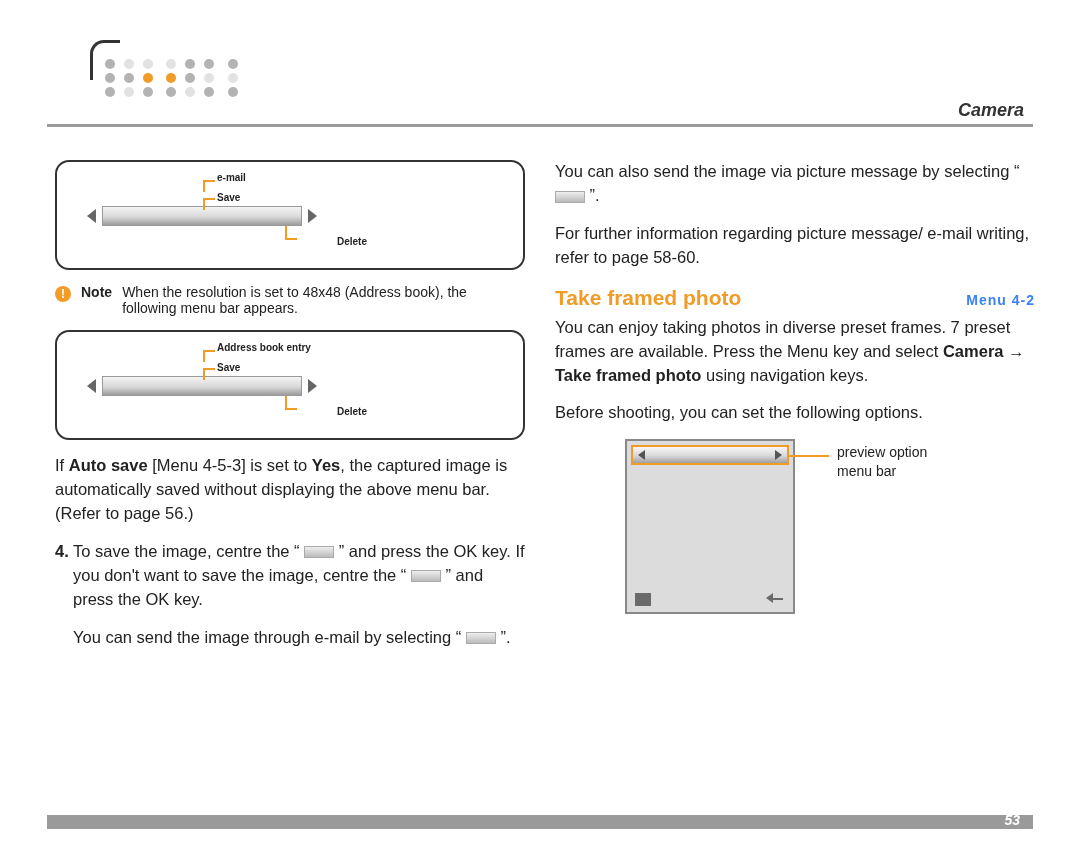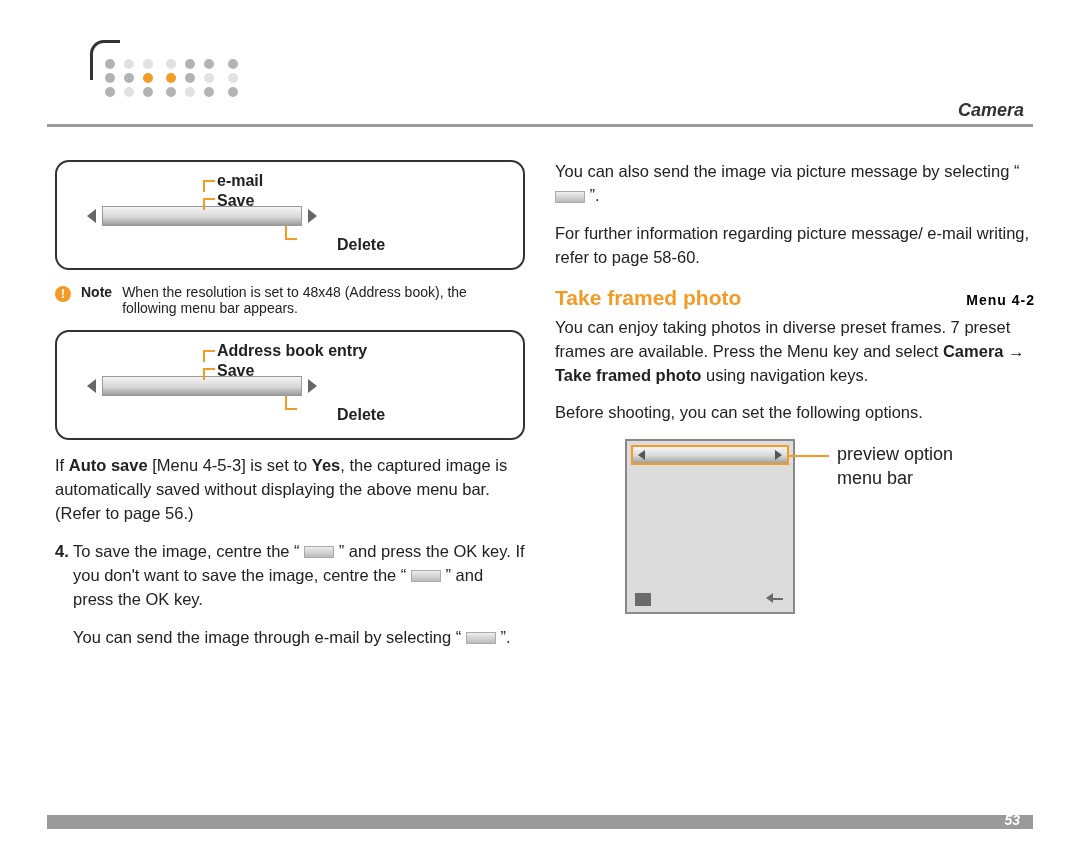--- a/index.html
+++ b/index.html
@@ -23,21 +23,21 @@
 
   .header-label { position:absolute; top:100px; right:56px; font-weight:bold; font-size:18px; font-style:italic; color:#333; }
 
   
   .col-left  { position:absolute; top:160px; left:55px;  width:470px; }
   .col-right { position:absolute; top:160px; left:555px; width:480px; }
   .para { font-size:16.5px; line-height:1.45; margin-bottom:14px; }
 
   
   .menubox { border:2px solid #333; border-radius:14px; padding:14px 18px 16px; margin-bottom:14px; position:relative; }
-  .mb-label { font-size:16px; font-weight:bold; }
+  .mb-label { font-size:10px; font-weight:bold; }
   .mb-label.top { position:absolute; top:10px; left:160px; }
   .mb-label.save { position:absolute; top:30px; left:160px; }
   .mb-label.del  { position:absolute; top:74px; left:240px;margin-left:40px; }
   .mb-bar-wrap { position:absolute; top:44px; left:30px; display:flex; align-items:center; }
   .mb-arrow { width:0; height:0; border-top:7px solid transparent; border-bottom:7px solid transparent; }
   .mb-arrow.left  { border-right:9px solid #666; }
   .mb-arrow.right { border-left:9px solid #666; }
   .mb-bar { width:200px; height:20px; margin:0 6px;
             background:linear-gradient(180deg,#f4f4f4 0%, #d8d8d8 55%, #9c9c9c 100%);
             border:1px solid #999; }
@@ -45,31 +45,31 @@
   .mb-stub.v { border-top:none; border-left:2px solid #f29b27; height:12px; width:0; }
   .menubox { height:110px; }
 
   .note-row { display:flex; gap:10px; font-size:14px; margin:4px 0 14px; }
   .note-ico { width:16px; height:16px; border-radius:50%; background:#f29b27; color:#fff; font-weight:bold; font-size:12px; display:flex; align-items:center; justify-content:center; flex:0 0 16px; margin-top:2px;}
   .note-label { font-weight:bold;text-align:right; }
   .note-body { flex:1; }
 
   .section-head { display:flex; justify-content:space-between; align-items:baseline; margin:16px 0 6px; }
   .section-title { color:#f29b27; font-weight:bold; font-size:21px; }
-  .section-menu  { color:#000000; font-weight:bold; font-size:14px; letter-spacing:1px; }
+  .section-menu  { color:#3b82f6; font-weight:bold; font-size:14px; letter-spacing:1px; }
 
   
   .phone-diagram { position:relative; width:420px; height:200px; margin-top:14px; }
   .screen { position:absolute; top:0; left:70px; width:170px; height:175px; border:2px solid #888; background:#dcdcdc; }
   .preview-bar { position:absolute; top:6px; left:76px; width:158px; height:20px; border:2px solid #f29b27; background:linear-gradient(180deg,#f7f7f7 0%, #d8d8d8 55%, #a0a0a0 100%); display:flex; align-items:center; justify-content:space-between; padding:0 5px; }
   .pv-tri { width:0; height:0; border-top:5px solid transparent; border-bottom:5px solid transparent; }
   .pv-tri.l { border-right:7px solid #555; }
   .pv-tri.r { border-left:7px solid #555; }
   .anno-line { position:absolute; top:16px; left:234px; width:40px; height:2px; background:#f29b27; }
-  .anno-text { position:absolute; top:4px; left:282px; font-size:18px; line-height:1.3; }
+  .anno-text { position:absolute; top:4px; left:282px; font-size:14px; line-height:1.3; }
   .screen-icons { position:absolute; bottom:6px; left:8px; right:8px; display:flex; justify-content:space-between; }
   .sicon { width:16px; height:13px; background:#6a6a6a; }
   .sicon.arrow { background:none; }
   .sicon.arrow::before { content:""; display:block; width:14px; height:2px; background:#6a6a6a; position:relative; top:5px; }
   .sicon.arrow::after  { content:""; display:block; width:0; height:0; position:relative; top:-2px; left:-3px;
     border-top:5px solid transparent; border-bottom:5px solid transparent; border-right:7px solid #6a6a6a; }
 
   
   .footer-rule { position:absolute; bottom:35px; left:47px; width:986px; height:14px; background:#9a9a9a; }
   .page-num { position:absolute; bottom:36px; right:60px; color:#fff; font-style:italic; font-weight:bold; font-size:14px; z-index:2; }

